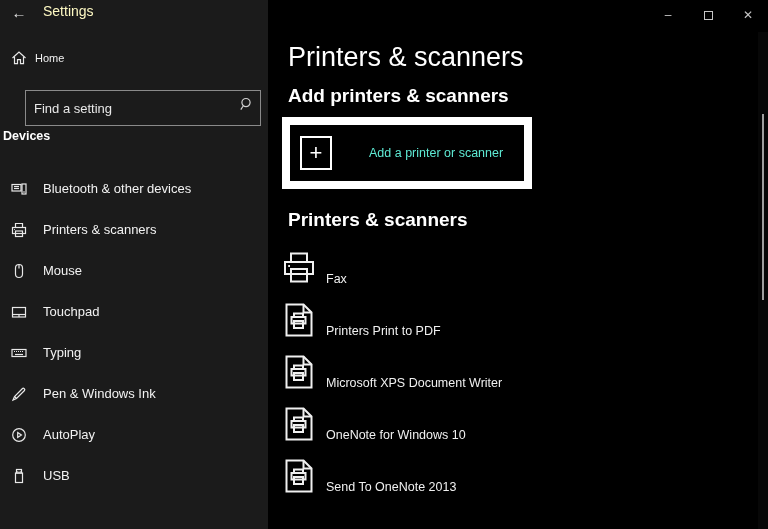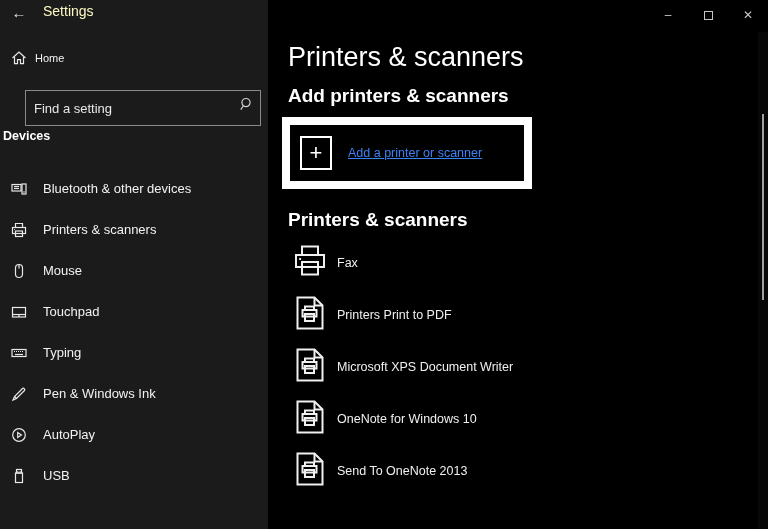--- a/index.html
+++ b/index.html
@@ -44,23 +44,23 @@
   .page-title { position:absolute; left:288px; top:42px; font-size:27px; font-weight:normal; color:#ffffff; }
   .section-heading { position:absolute; left:288px; font-size:19px; font-weight:bold; color:#ffffff; }
   .heading-add { top:85px; }
   .heading-printers { top:209px; }
 
   .add-highlight { position:absolute; left:282px; top:117px; width:250px; height:72px;
                    border:8px solid #ffffff; background:#000; display:flex; align-items:center; cursor:pointer; }
   .plus-square { width:32px; height:34px; border:2px solid #ffffff; margin-left:10px;
                  display:flex; align-items:center; justify-content:center;
                  font-size:22px; font-weight:300; color:#ffffff; line-height:1; }
-  .add-label { margin-left:16px; font-size:12.5px; color:#3b82f6;text-decoration:underline; }
-
-  .printer-row { position:absolute; left:292px; width:420px; height:50px; display:flex; align-items:center; cursor:default; }
+  .add-label { margin-left:37px; font-size:12.5px; color:#5eead4; }
+
+  .printer-row { position:absolute; left:281px; width:420px; height:50px; display:flex; align-items:flex-end; cursor:default; }
   .printer-row .dev-icon { width:36px; height:36px; flex:0 0 36px; }
   .printer-row .dev-icon svg { width:36px; height:36px; stroke:#f0f0f0; fill:none; stroke-width:2; }
   .printer-name { margin-left:9px; margin-top:3px; font-size:12.5px; color:#f0f0f0; }
 
   
   .scrollbar-track { position:absolute; right:0; top:32px; width:10px; height:497px; background:#070707; }
   .scrollbar-thumb { position:absolute; right:4px; top:82px; width:2px; height:186px; background:#9e9e9e; }
 </style>
 </head>
 <body>

